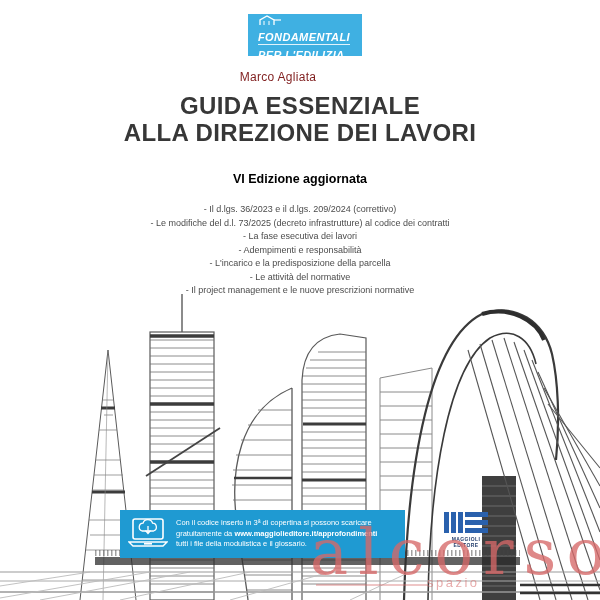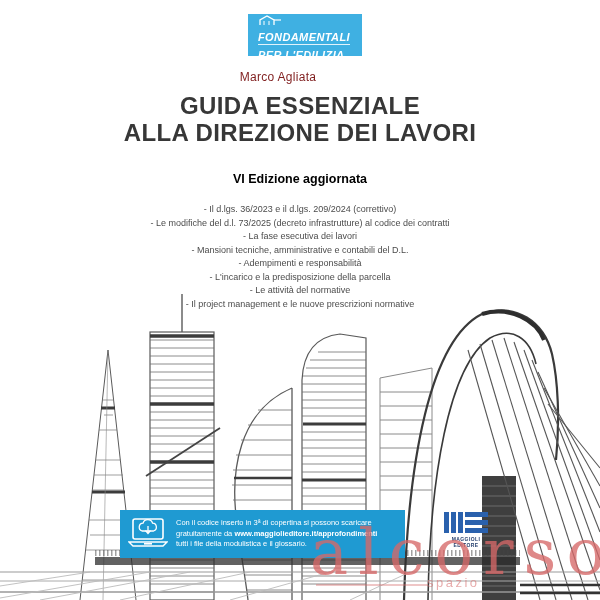--- a/index.html
+++ b/index.html
@@ -66,21 +66,20 @@
   <div class="title">
     <span>GUIDA ESSENZIALE</span><br>
     <span>ALLA DIREZIONE DEI LAVORI</span>
   </div>
   <div class="edition" style="color:#000000;">VI Edizione aggiornata</div>
 
   <div class="topics">
     <div>- Il d.lgs. 36/2023 e il d.lgs. 209/2024 (correttivo)</div>
     <div>- Le modifiche del d.l. 73/2025 (decreto infrastrutture) al codice dei contratti</div>
     <div>- La fase esecutiva dei lavori</div>
-    <div>- Mansioni tecniche, amministrative e contabili del D.L.</div>
     <div>- Adempimenti e responsabilità</div>
     <div>- L'incarico e la predisposizione della parcella</div>
     <div>- Le attività del normative</div>
     <div>- Il project management e le nuove prescrizioni normative</div>
   </div>
 
   <svg class="sketch" viewBox="0 0 600 320" fill="none">
     <g stroke="#5a5a5a" stroke-width="1">
 
       <path d="M108 70 L80 320 M108 70 L136 320"></path>

